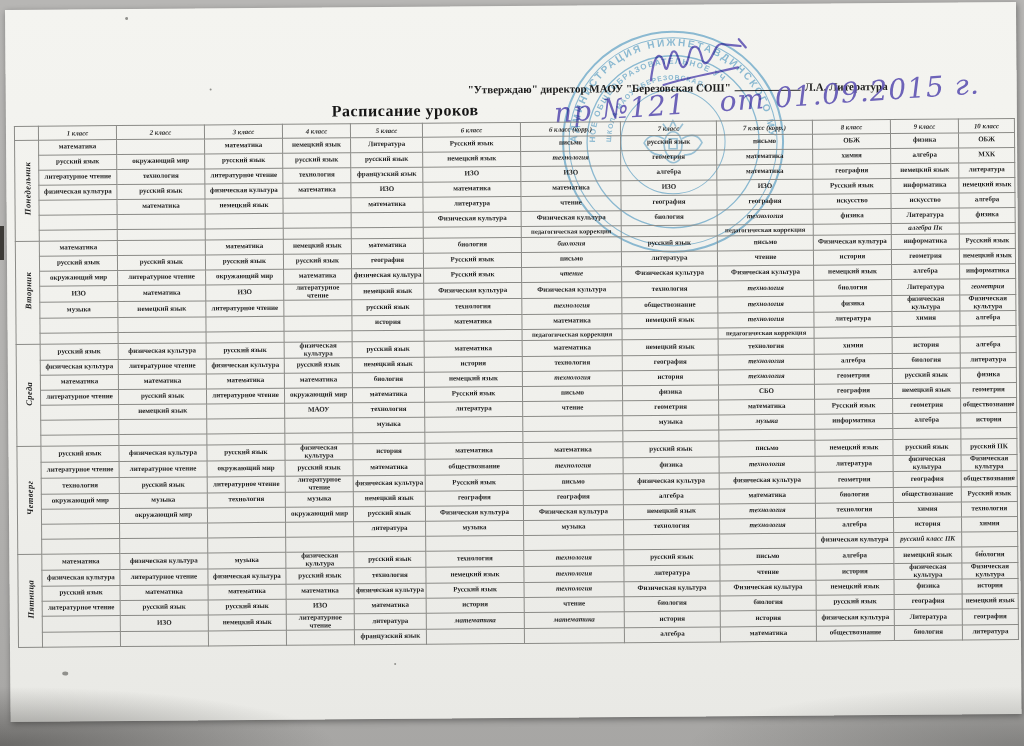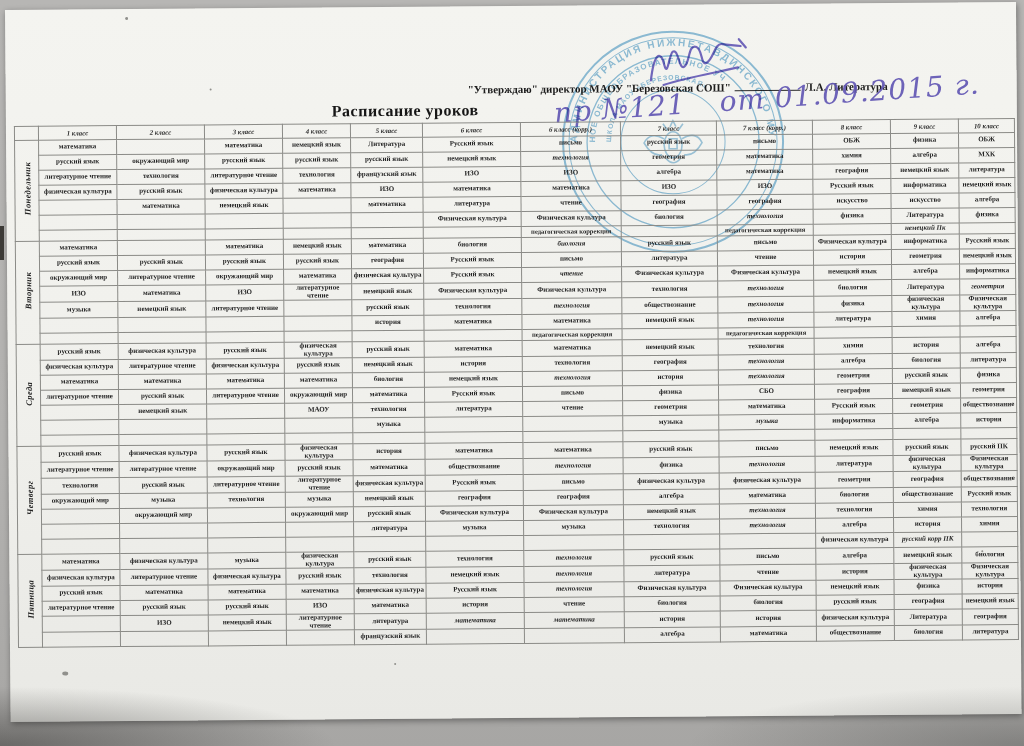--- a/index.html
+++ b/index.html
@@ -223,21 +223,21 @@
           <td class="cell"></td>
           <td class="cell"></td>
           <td class="cell"></td>
           <td class="cell"></td>
           <td class="cell"></td>
           <td class="cell"></td>
           <td class="cell corr">педагогическая коррекция</td>
           <td class="cell"></td>
           <td class="cell corr">педагогическая коррекция</td>
           <td class="cell"></td>
-          <td class="cell it">немецкий Пк</td>
+          <td class="cell it">алгебра Пк</td>
           <td class="cell"></td>
         </tr>
         <tr>
           <th rowspan="7" class="day"><span>Вторник</span></th>
           <td class="cell">математика</td>
           <td class="cell"></td>
           <td class="cell">математика</td>
           <td class="cell">немецкий язык</td>
           <td class="cell">математика</td>
           <td class="cell">биология</td>
@@ -520,21 +520,21 @@
           <td class="cell"></td>
           <td class="cell"></td>
           <td class="cell"></td>
           <td class="cell"></td>
           <td class="cell"></td>
           <td class="cell"></td>
           <td class="cell"></td>
           <td class="cell"></td>
           <td class="cell"></td>
           <td class="cell">физическая культура</td>
-          <td class="cell it">русский корр ПК</td>
+          <td class="cell it">русский класс ПК</td>
           <td class="cell"></td>
         </tr>
         <tr>
           <th rowspan="6" class="day"><span>Пятница</span></th>
           <td class="cell">математика</td>
           <td class="cell">физическая культура</td>
           <td class="cell">музыка</td>
           <td class="cell">физическая культура</td>
           <td class="cell">русский язык</td>
           <td class="cell">технология</td>

